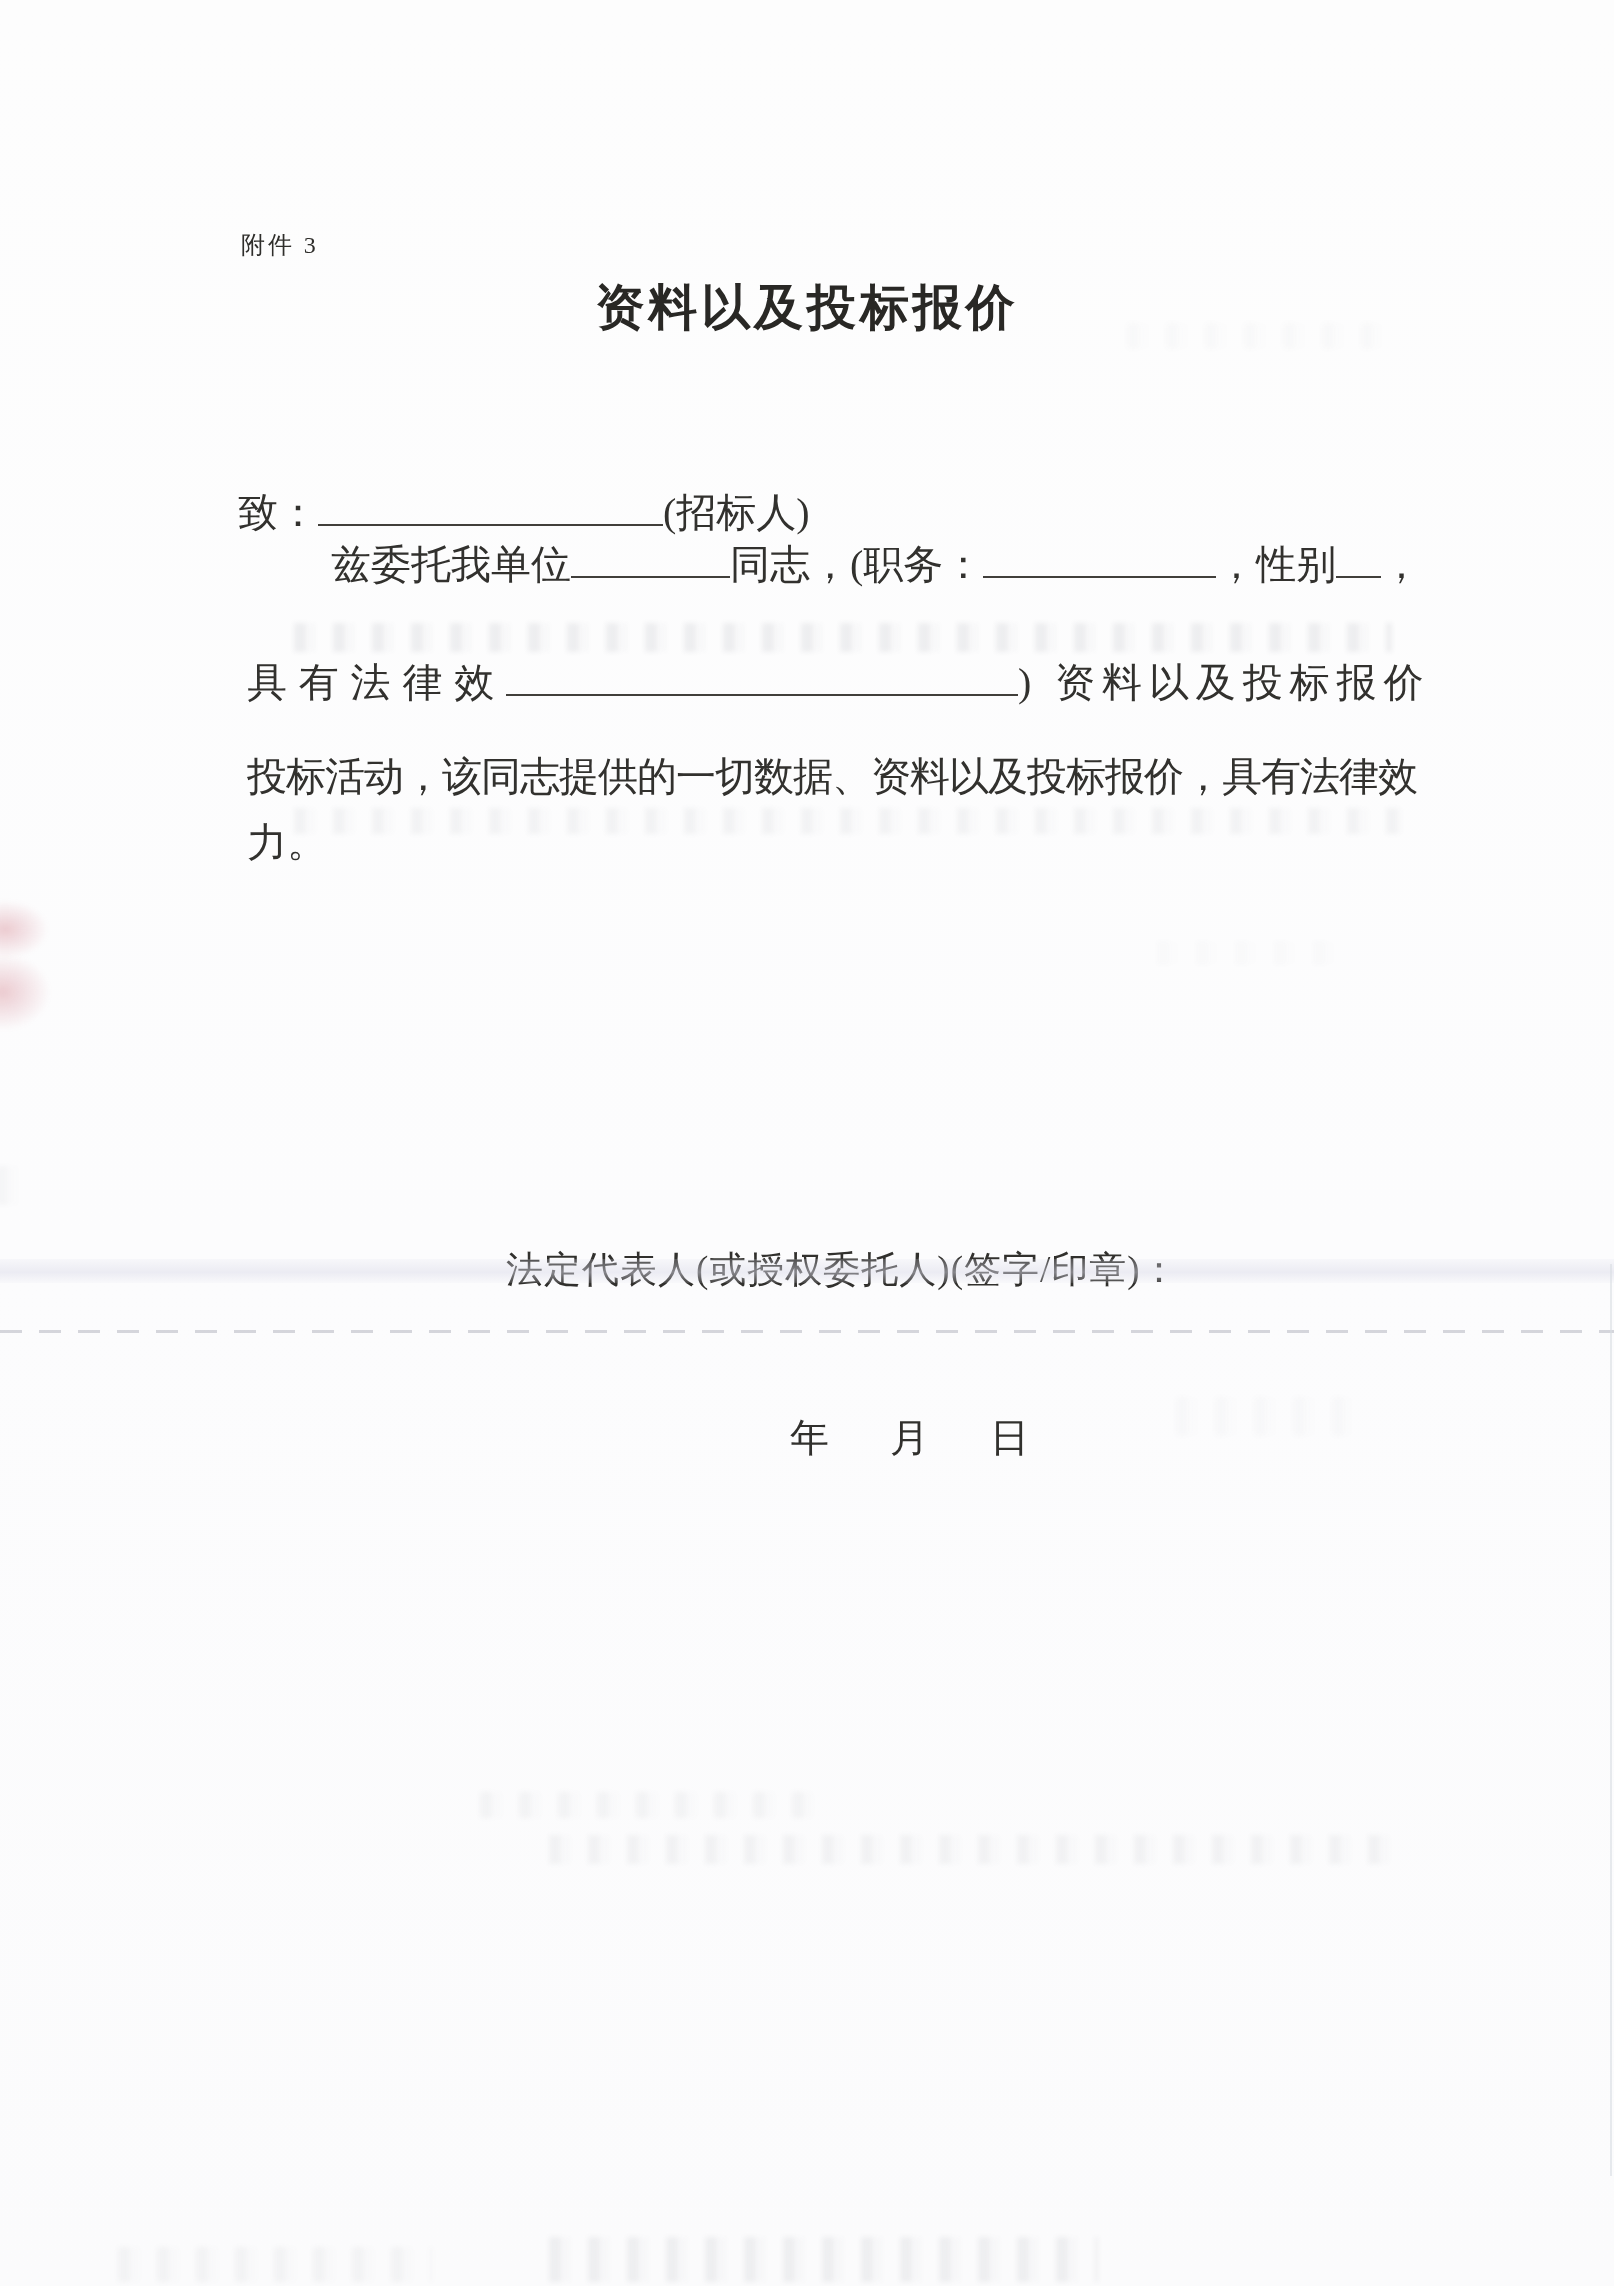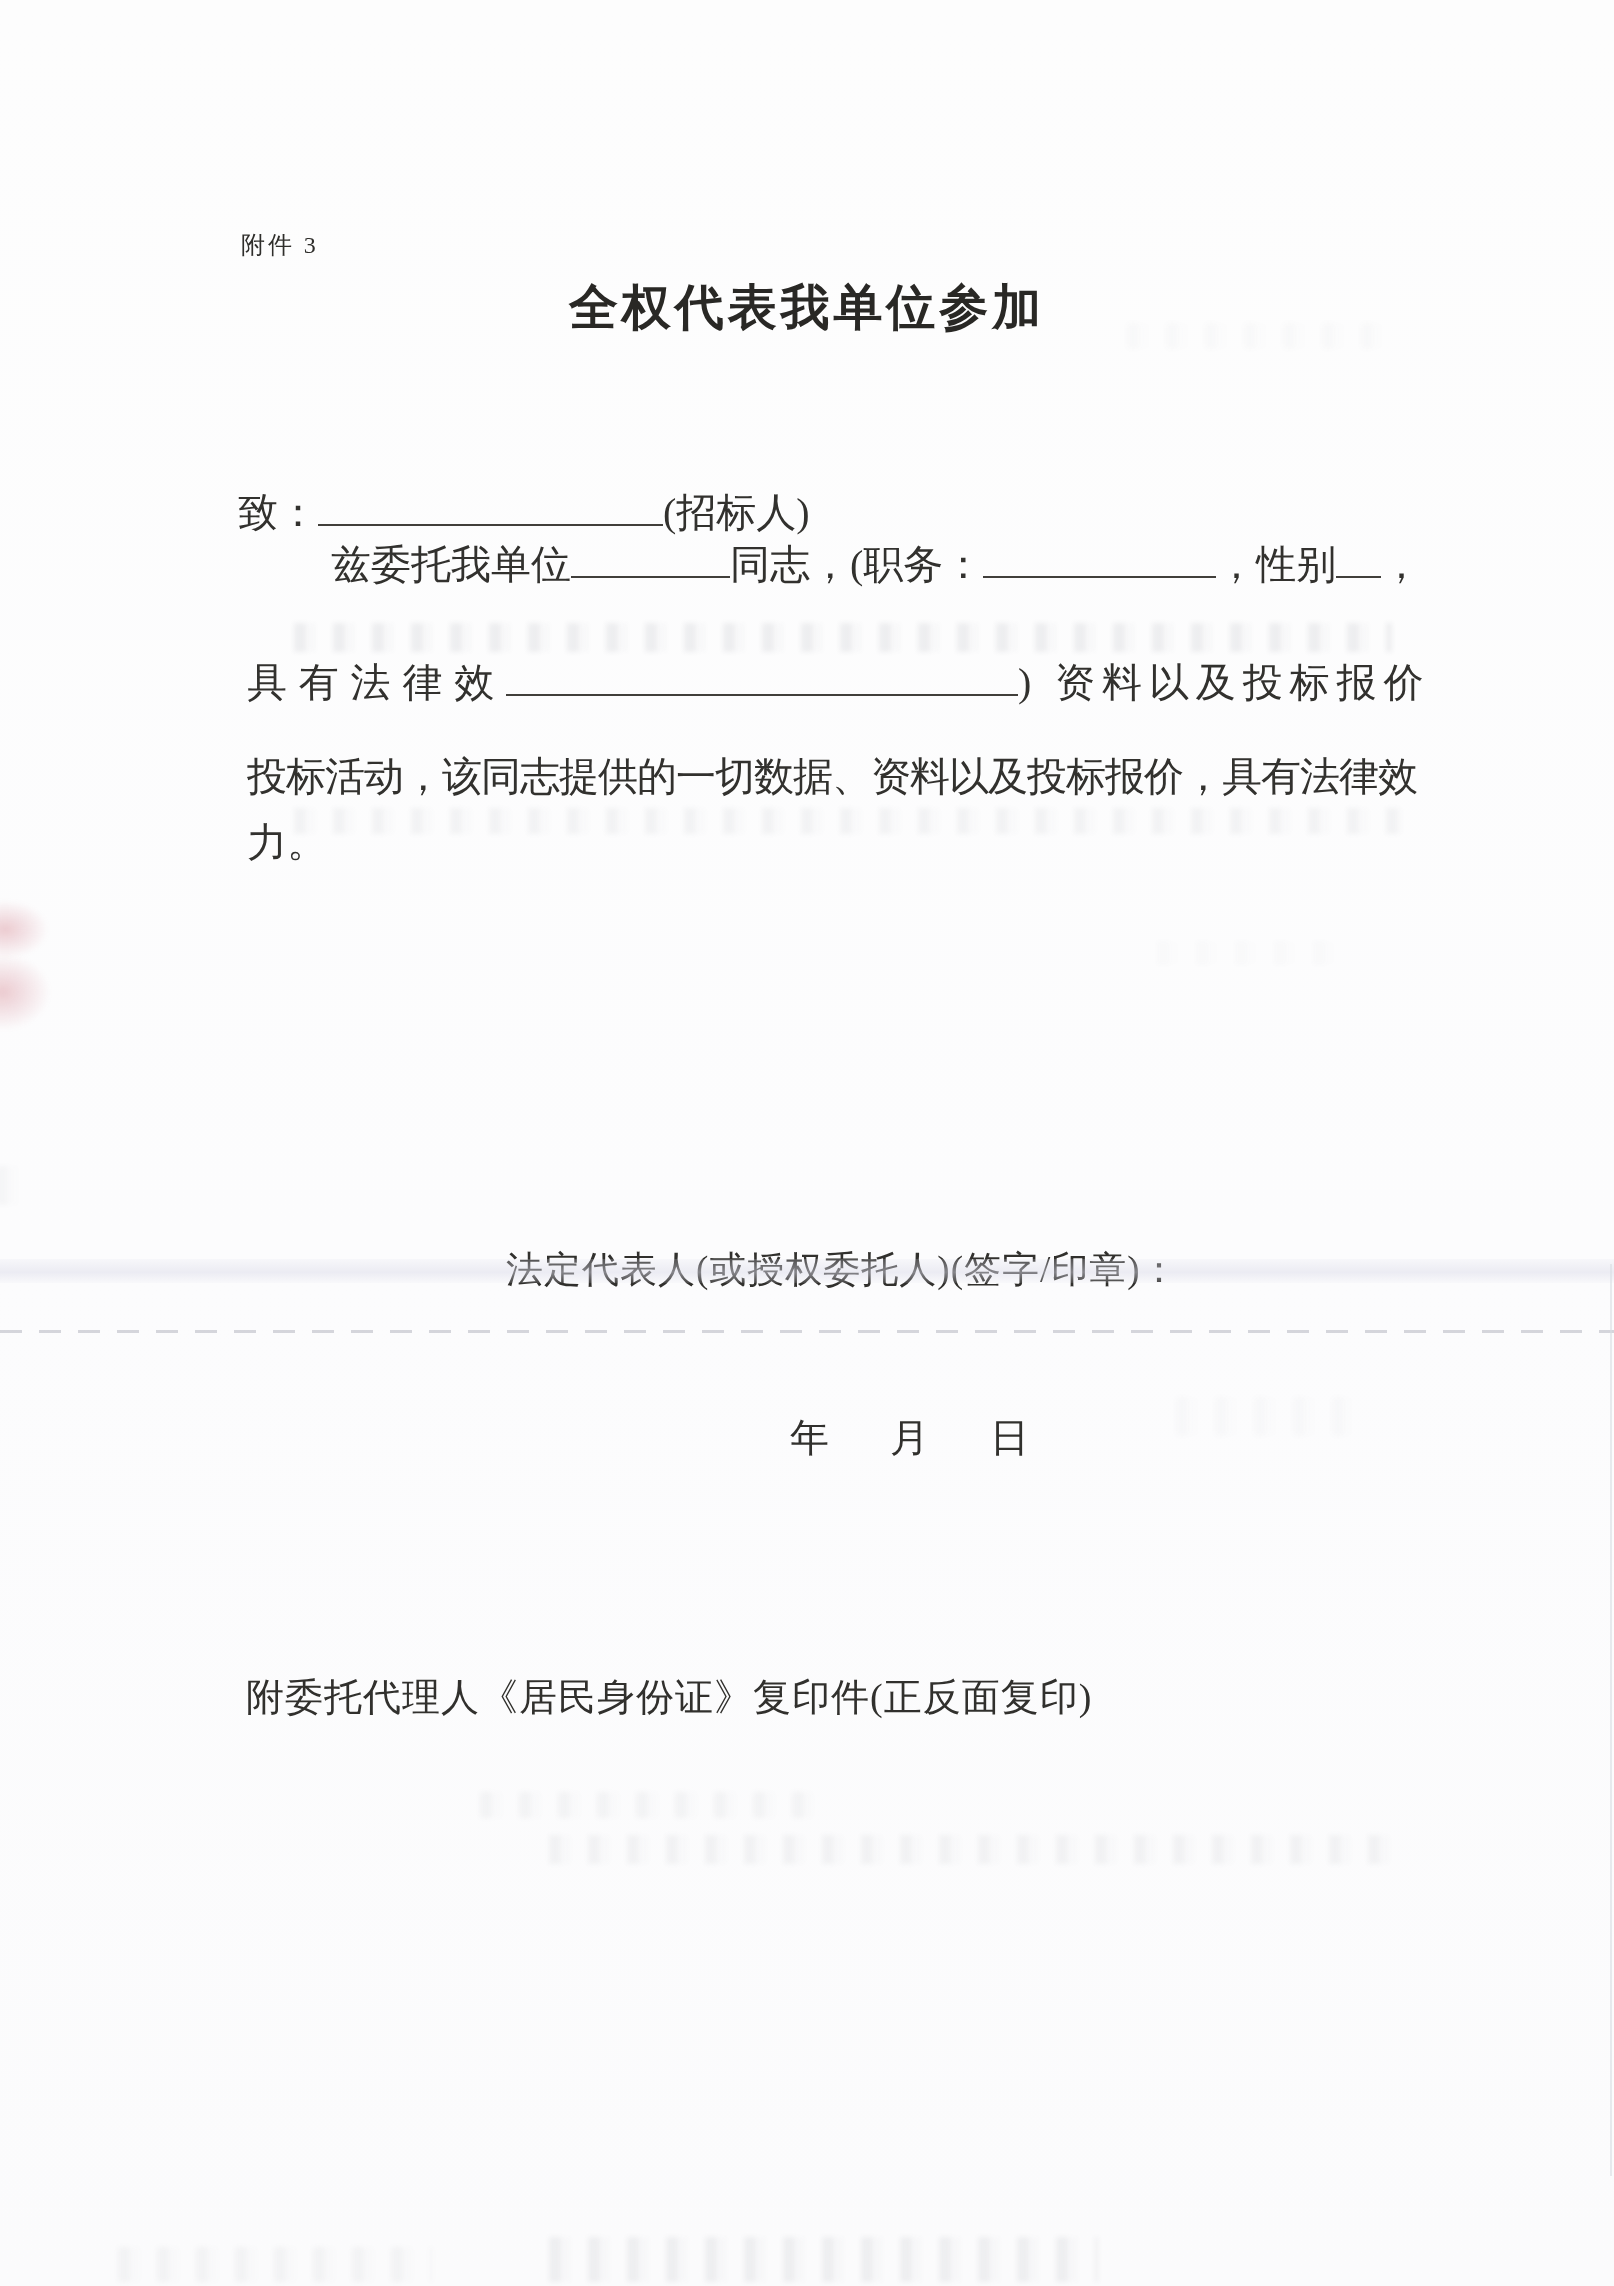--- a/index.html
+++ b/index.html
@@ -87,21 +87,21 @@
     background: #d9dde3;
   }
 </style>
 </head>
 <body>
 
 <div class="page">
 
   <div class="abs attachment-label" style="left:241px; top:229px;">附件 3</div>
 
-  <div class="abs doc-title" style="left:0; top:275px;">全权代表我单位参加</div>
+  <div class="abs doc-title" style="left:0; top:275px;">资料以及投标报价</div>
 
   <div class="abs bodyline" style="left:238px; top:483px;">
     <span>致：</span><span class="blank" style="width:345px;"></span><span>(招标人)</span>
   </div>
 
   <div class="abs bodyline" style="left:331px; top:535px;">
     <span>兹委托我单位</span><span class="blank" style="width:159px;"></span><span>同志，(职务：</span><span class="blank" style="width:233px;"></span><span>，性别</span><span class="blank" style="width:45px;"></span><span>，</span>
   </div>
 
   <div class="abs bodyline" style="left:247px; top:653px;">
@@ -114,21 +114,20 @@
 
 
   <div class="abs sig-line" style="left:506px; top:1245px;">法定代表人(或授权委托人)(签字/印章)：</div>
 
   <div class="abs date-line" style="left:0; top:1411px; width:100%;">
     <span class="abs" style="left:790px; top:0;">年</span>
     <span class="abs" style="left:890px; top:0;">月</span>
     <span class="abs" style="left:990px; top:0;">日</span>
   </div>
 
-  <div class="abs footnote-line" style="left:246px; top:1672px;">附委托代理人《居民身份证》复印件(正反面复印)</div>
 
   <div class="abs smudge" style="left:294px; top:623px; width:1098px; height:29px; opacity:.45;"></div>
   <div class="abs smudge" style="left:294px; top:808px; width:1108px; height:25.5px; opacity:.3;"></div>
   <div class="abs smudge" style="left:1127px; top:323px; width:255px; height:25.5px; opacity:.12;"></div>
   <div class="abs smudge" style="left:1157px; top:941px; width:196px; height:23.5px; opacity:.1;"></div>
   <div class="abs smudge" style="left:1176px; top:1397px; width:176px; height:39px; opacity:.12;"></div>
   <div class="abs smudge" style="left:480px; top:1792px; width:333px; height:25.5px; opacity:.25;"></div>
   <div class="abs smudge" style="left:549px; top:1835px; width:853px; height:29px; opacity:.3;"></div>
   <div class="abs smudge" style="left:549px; top:2237px; width:549px; height:45px; opacity:.4;"></div>
   <div class="abs smudge" style="left:118px; top:2247px; width:314px; height:35px; opacity:.25;"></div>

